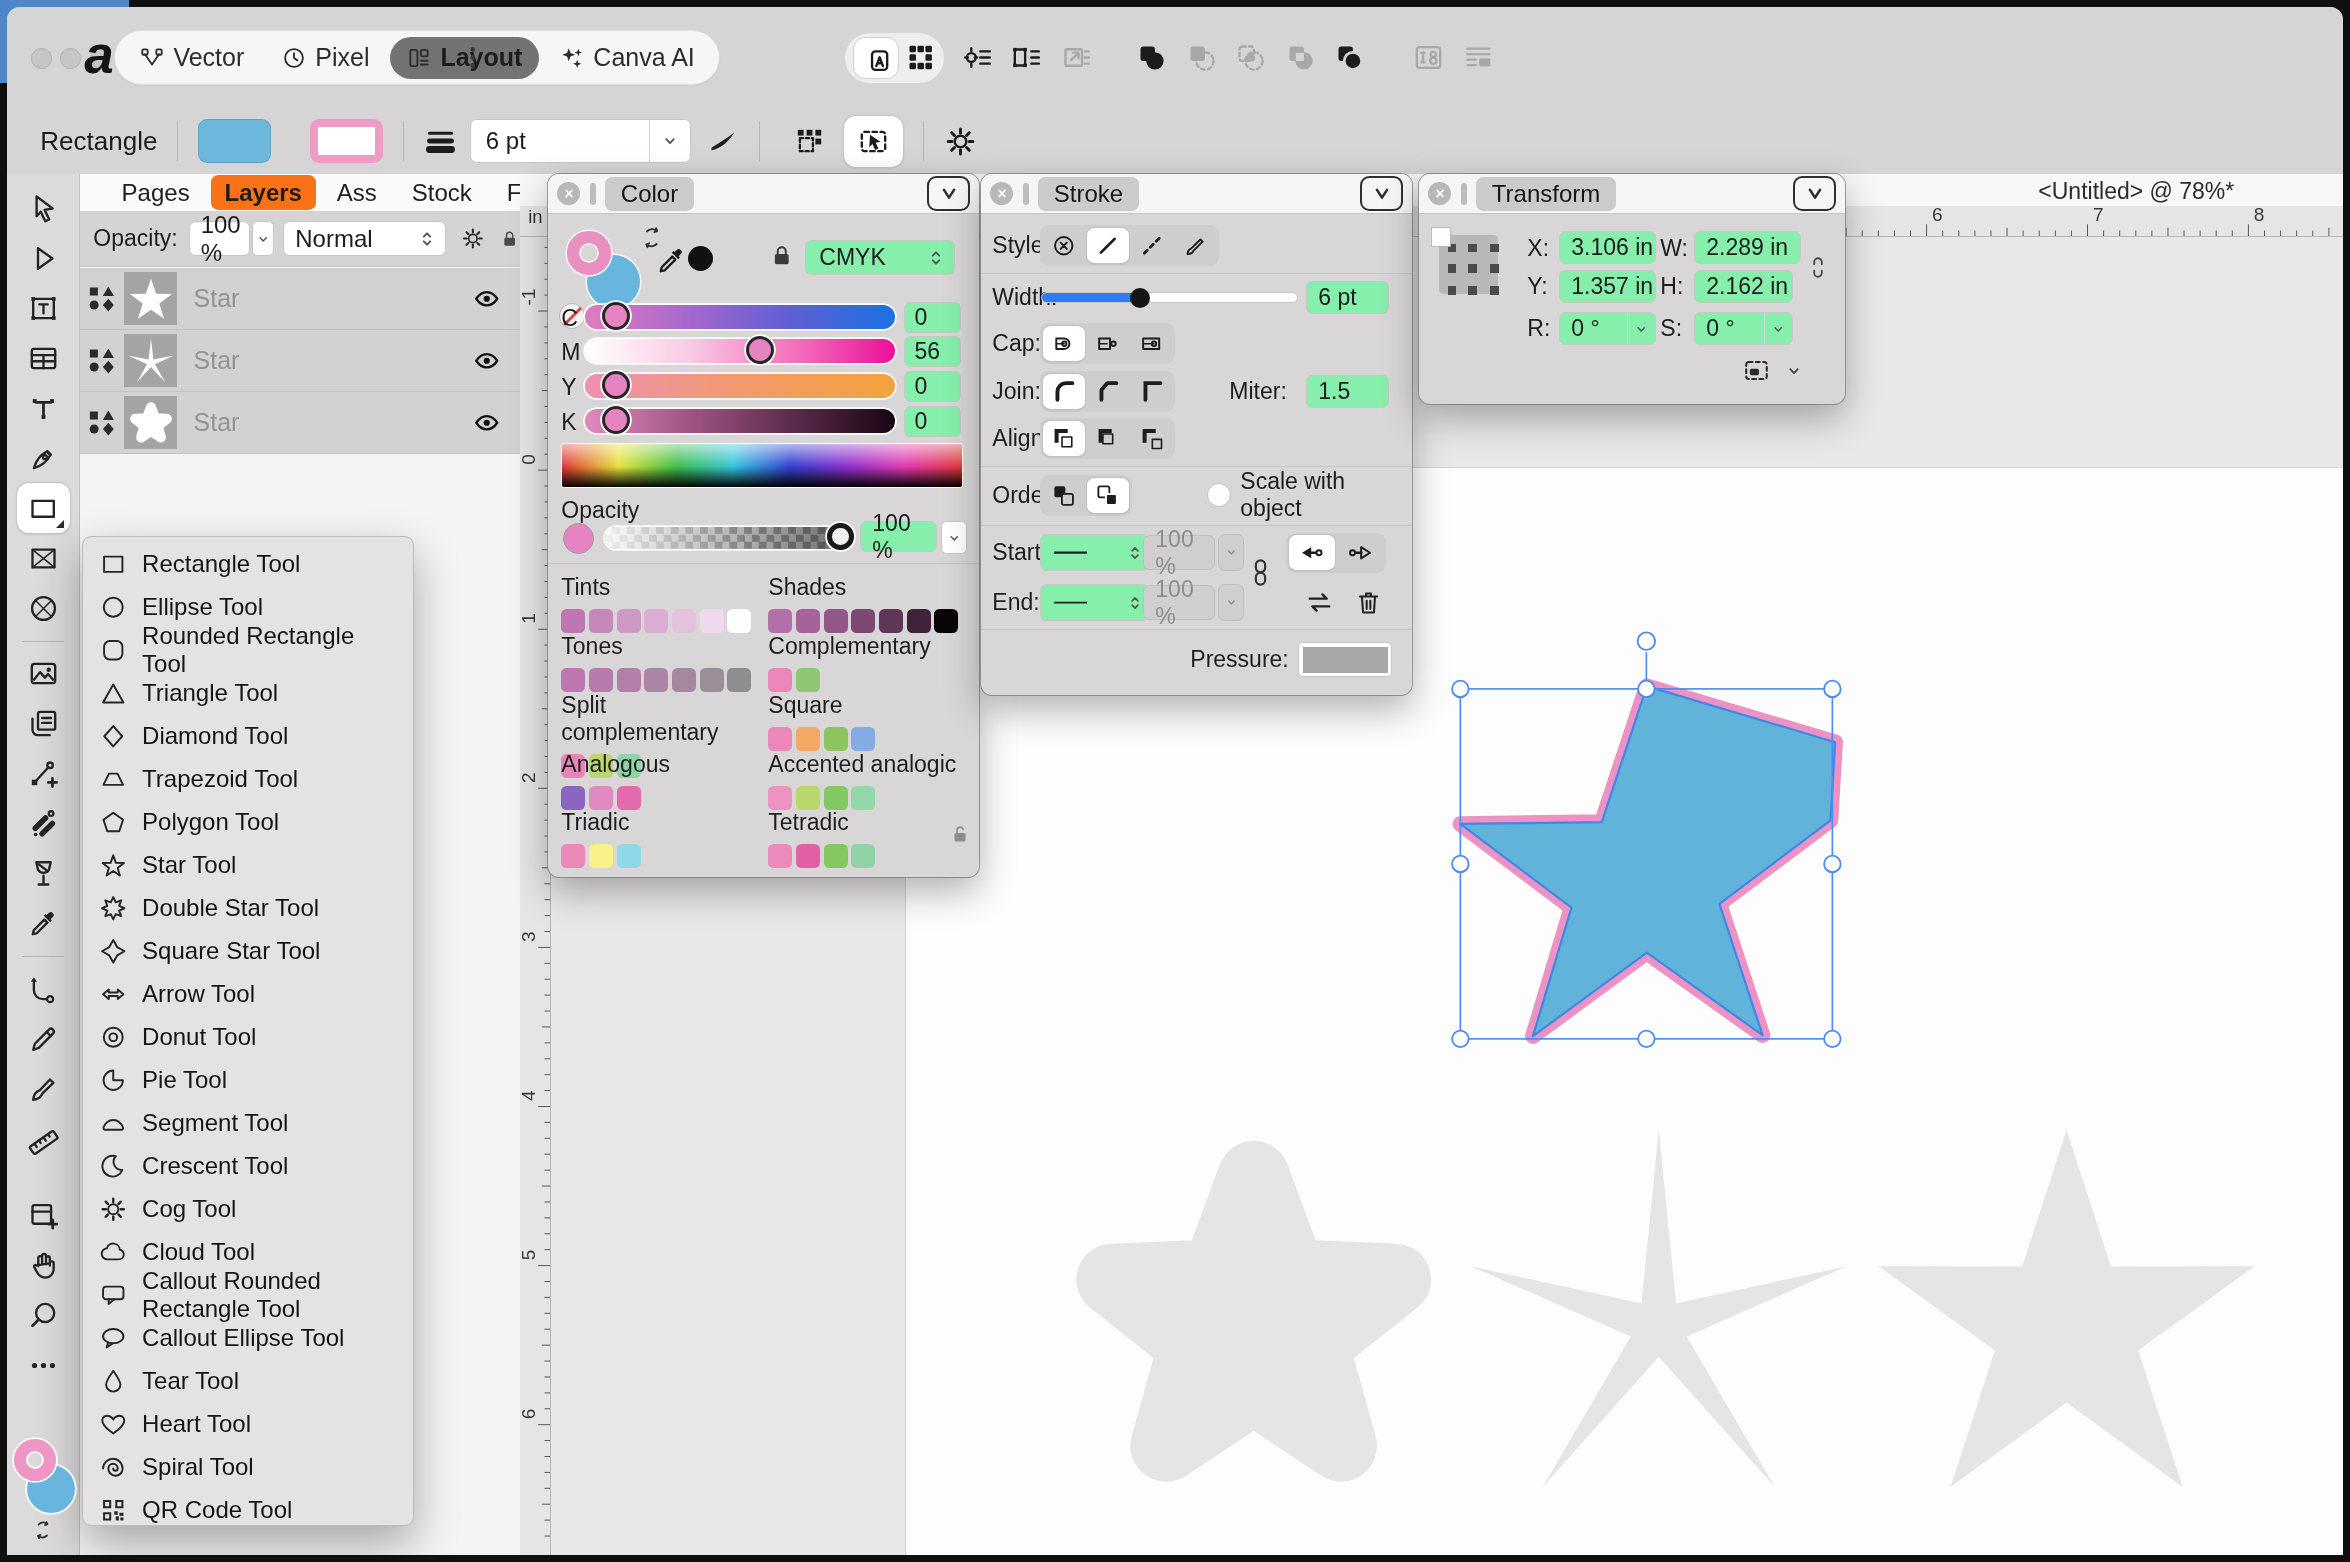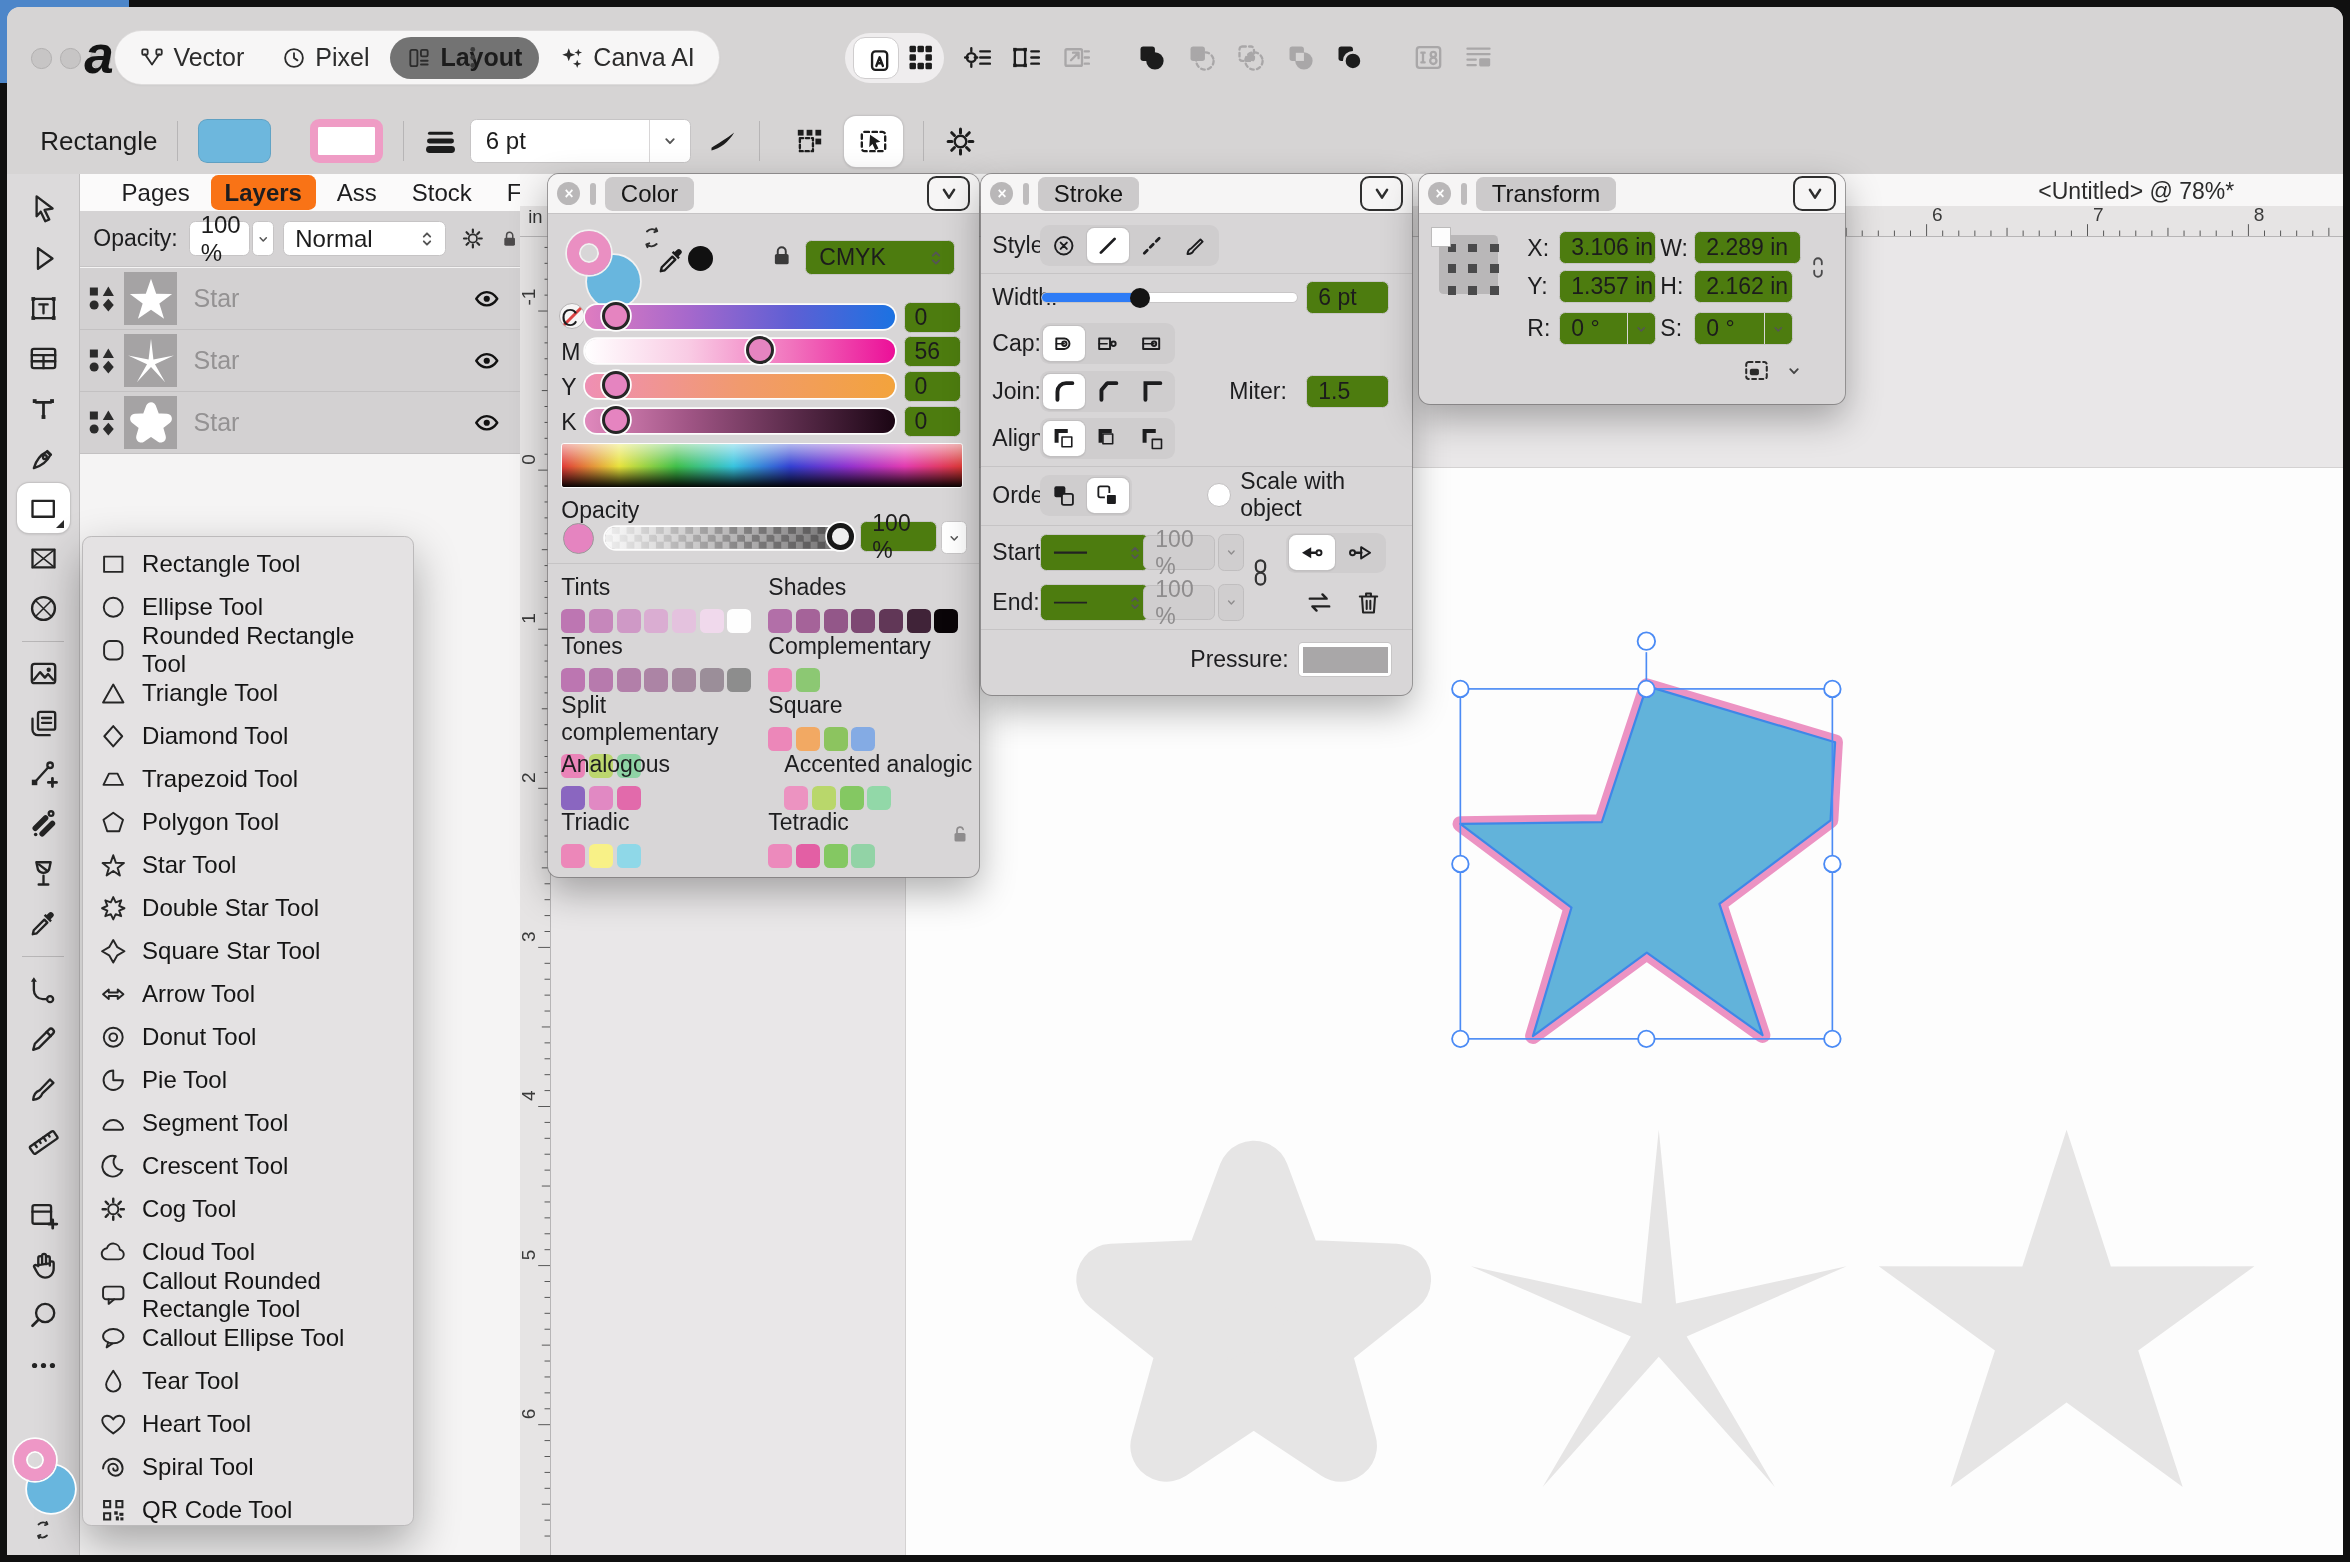--- a/index.html
+++ b/index.html
@@ -80,21 +80,21 @@
   .pclose{width:23px;height:23px;border-radius:50%;background:#b9b7b8;color:#fdfdfd;font-size:15.6px;line-height:23px;text-align:center;font-weight:700}
   .phandle{width:6.4px;height:22px;border-radius:3.7px;background:#bebcbd}
   .ptab{background:#cccacb;border-radius:7.3px;padding:2.8px 15.6px;font-size:24px;color:#161616}
   .pchev{margin-left:auto;width:39px;height:31px;border:2.2px solid #2f2f2f;border-radius:9.2px;display:flex;align-items:center;justify-content:center;color:#2f2f2f}
   .plabel{font-size:23px;color:#1d1d1f}
   .bgroup{background:#cfcdce;border-radius:9.2px;display:flex;padding:2.8px;gap:1.8px}
   .bseg{width:42px;height:35px;border-radius:7.3px;display:flex;align-items:center;justify-content:center;color:#1d1d1f}
   .bseg .ic{width:27.5px;height:27.5px}
   .bseg.sel{background:#fff;box-shadow:0 0 0 0.9px #c2c0c1,0 0.9px 1.8px rgba(0,0,0,.18)}
   .pdiv{position:absolute;left:0;right:0;height:0.9px;background:#c6c4c5}
-  .vbox{background:#4d7c0f;border:0.9px solid #c8c6c7;border-radius:6.4px;font-size:23px;color:#1c1c1c;display:flex;align-items:center}
+  .vbox{background:#86efac;border:0.9px solid #c8c6c7;border-radius:6.4px;font-size:23px;color:#1c1c1c;display:flex;align-items:center}
   .gbox{background:#d0cecf;border:0.9px solid #c0bebf;border-radius:6.4px;font-size:23px;color:#8e8c8d;display:flex;align-items:center}
   
   #color-panel{left:541px;top:167px;width:431px;height:703px}
   #cp-ring{position:absolute;left:18.4px;top:57px;width:44px;height:44px;border-radius:50%;border:12px solid #ea8fc2;box-sizing:border-box;box-shadow:0 0 0 1.8px #f2f1f1, inset 0 0 0 1.8px #f2f1f1;z-index:2}
   #cp-fillc{position:absolute;left:39px;top:81px;width:53px;height:53px;border-radius:50%;background:#68b6de;box-shadow:0 0 0 1.8px #f2f1f1}
   #cp-swap{position:absolute;left:88px;top:50px;width:31px;height:27.5px;color:#2e2e2e}
   #cp-none{position:absolute;left:11px;top:129px;width:24px;height:24px;border-radius:50%;background:#f6f5f5;border:0.9px solid #b5b3b4;overflow:hidden}
   #cp-none:after{content:"";position:absolute;left:-3.7px;top:10px;width:33px;height:3.2px;background:#d44;transform:rotate(-45deg)}
   #cp-dropper{position:absolute;left:107px;top:70px;width:33px;height:33px;color:#1c1c1c}
   #cp-black{position:absolute;left:140px;top:72px;width:25px;height:25px;border-radius:50%;background:#111}
@@ -1316,21 +1316,21 @@
       </div>
       <div class="hgroup" style="left:220px;top:518px">
         <div class="hlabel">Square</div>
         <div class="hrow">
           <span class="sw" style="background:#ec87b9"></span>
           <span class="sw" style="background:#f2a963"></span>
           <span class="sw" style="background:#8cc45f"></span>
           <span class="sw" style="background:#84abe4"></span>
         </div>
       </div>
-      <div class="hgroup" style="left:236px;top:577px">
+      <div class="hgroup" style="left:220px;top:577px">
         <div class="hlabel">Accented analogic</div>
         <div class="hrow">
           <span class="sw" style="background:#ec93c1"></span>
           <span class="sw" style="background:#b9d76b"></span>
           <span class="sw" style="background:#84c862"></span>
           <span class="sw" style="background:#92d8a8"></span>
         </div>
       </div>
       <div class="hgroup" style="left:220px;top:635px">
         <div class="hlabel">Tetradic</div>

